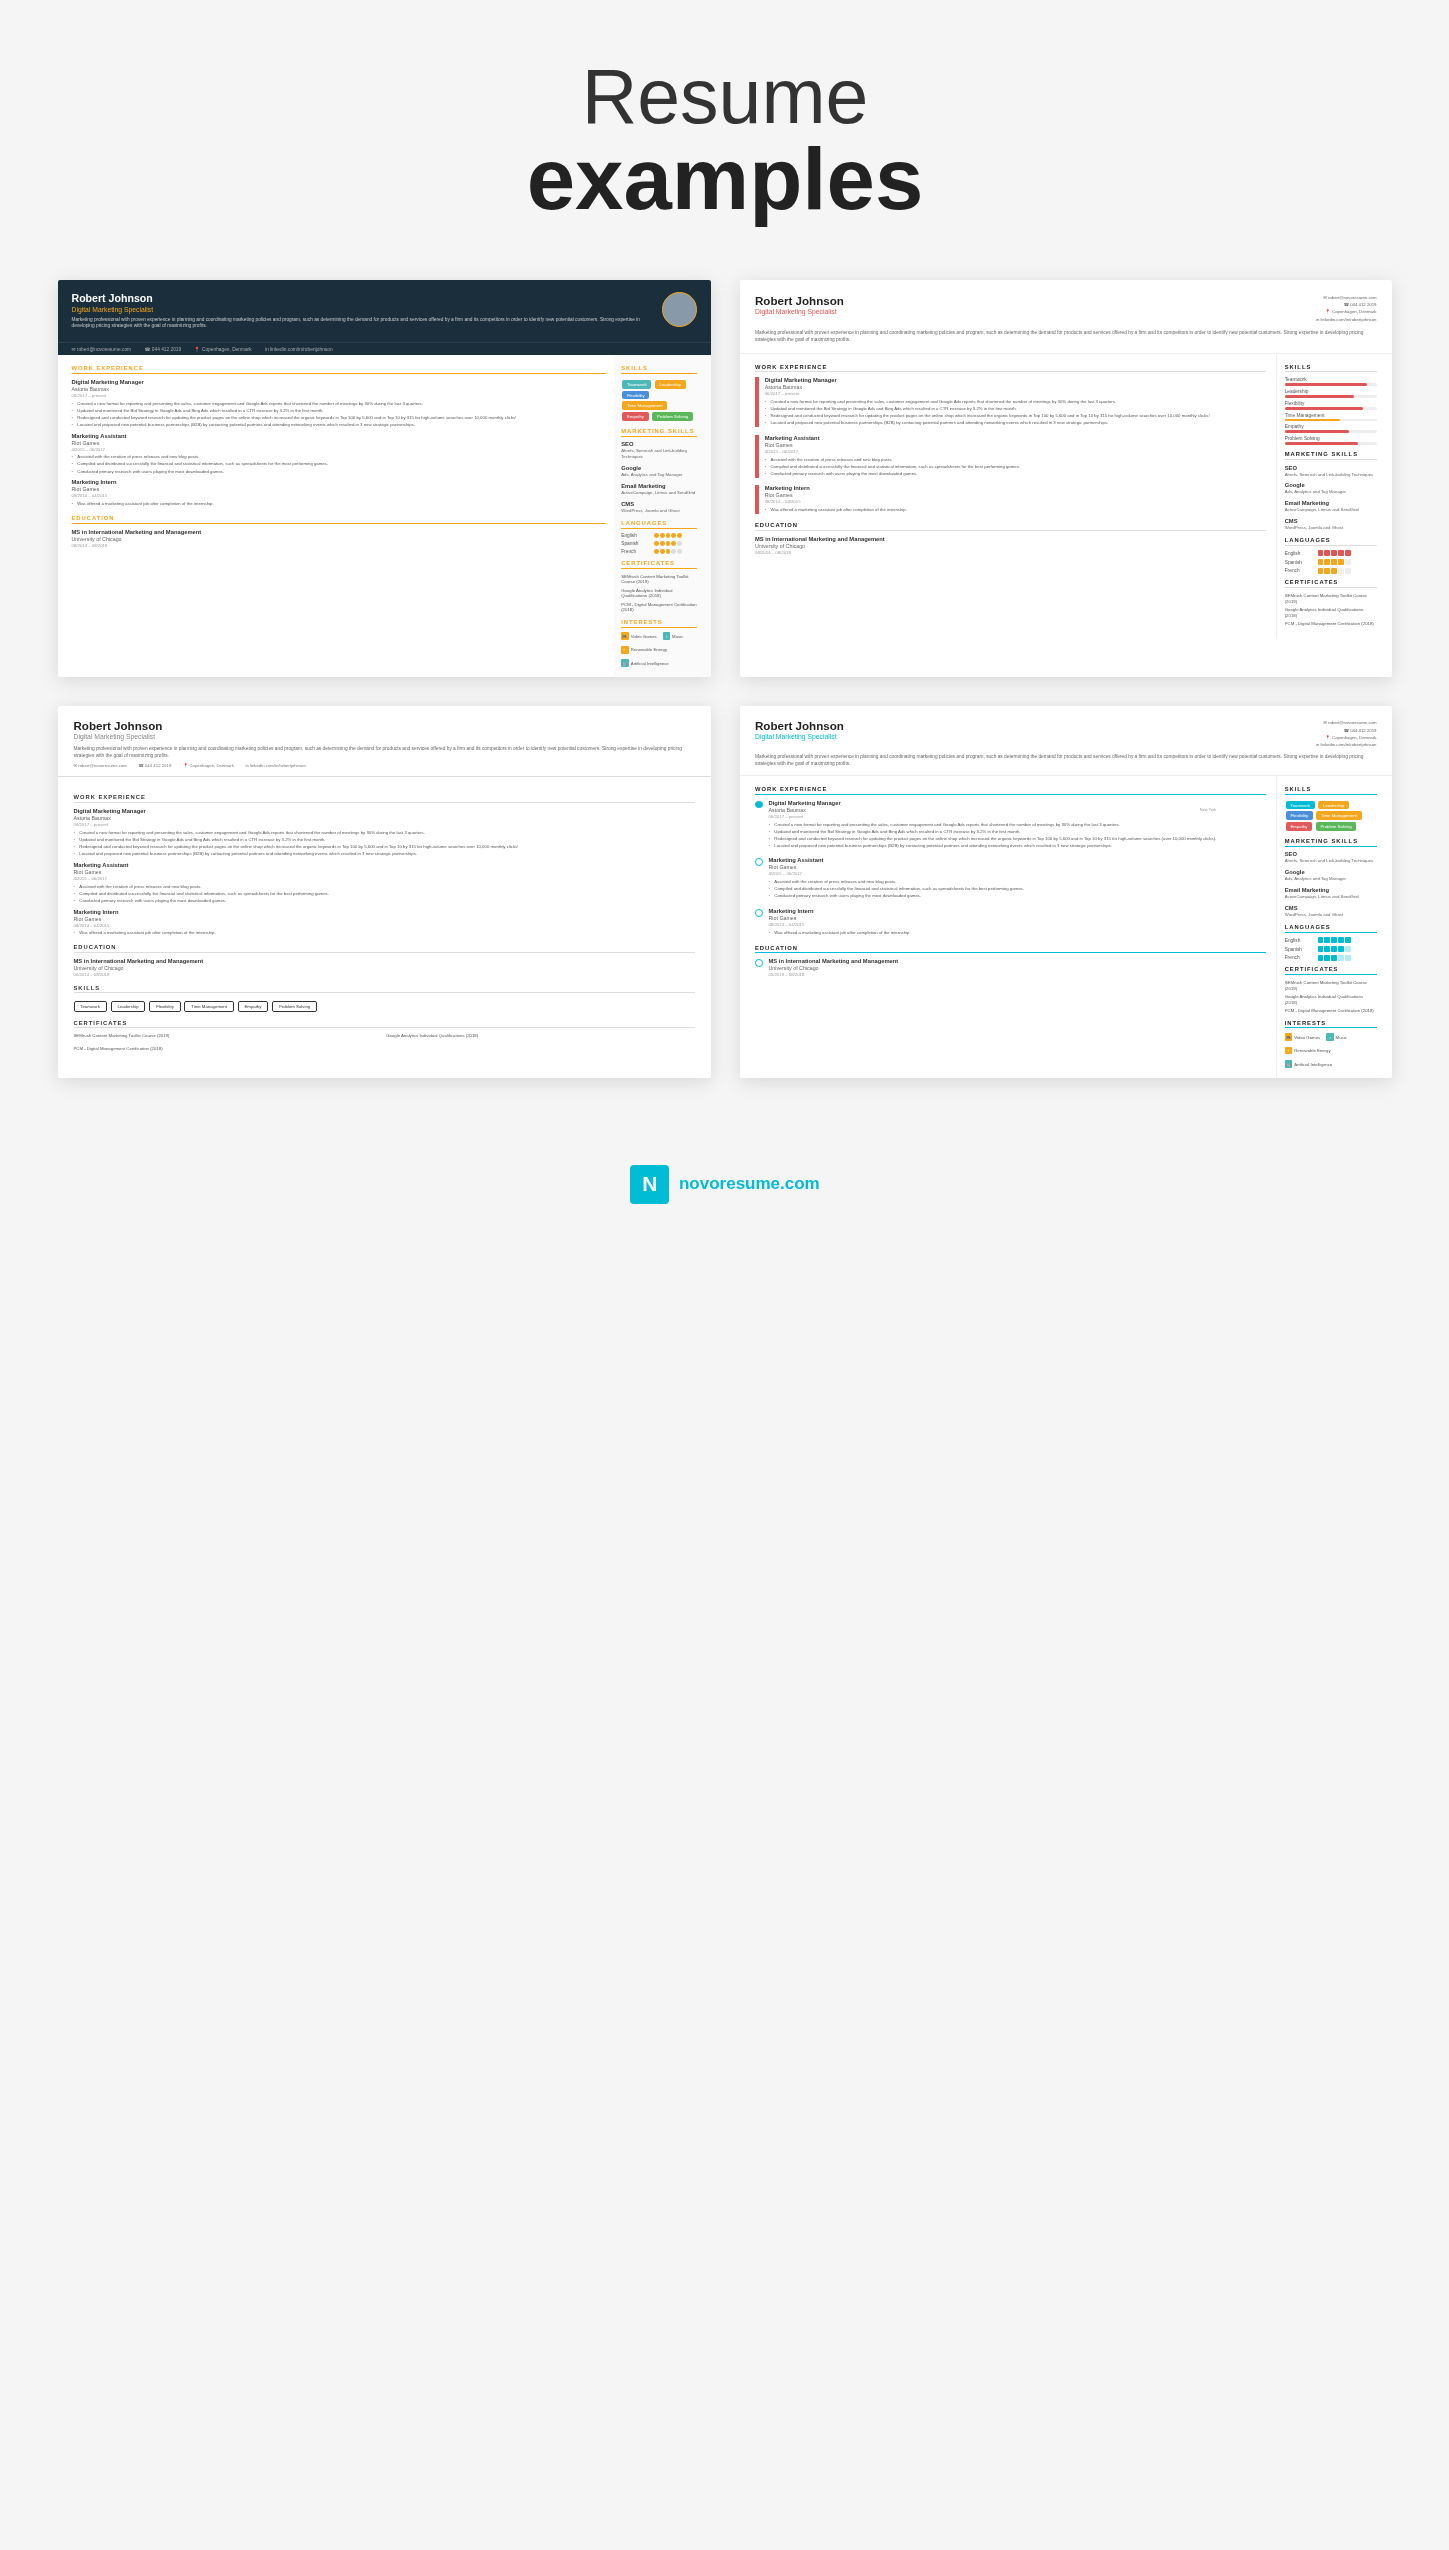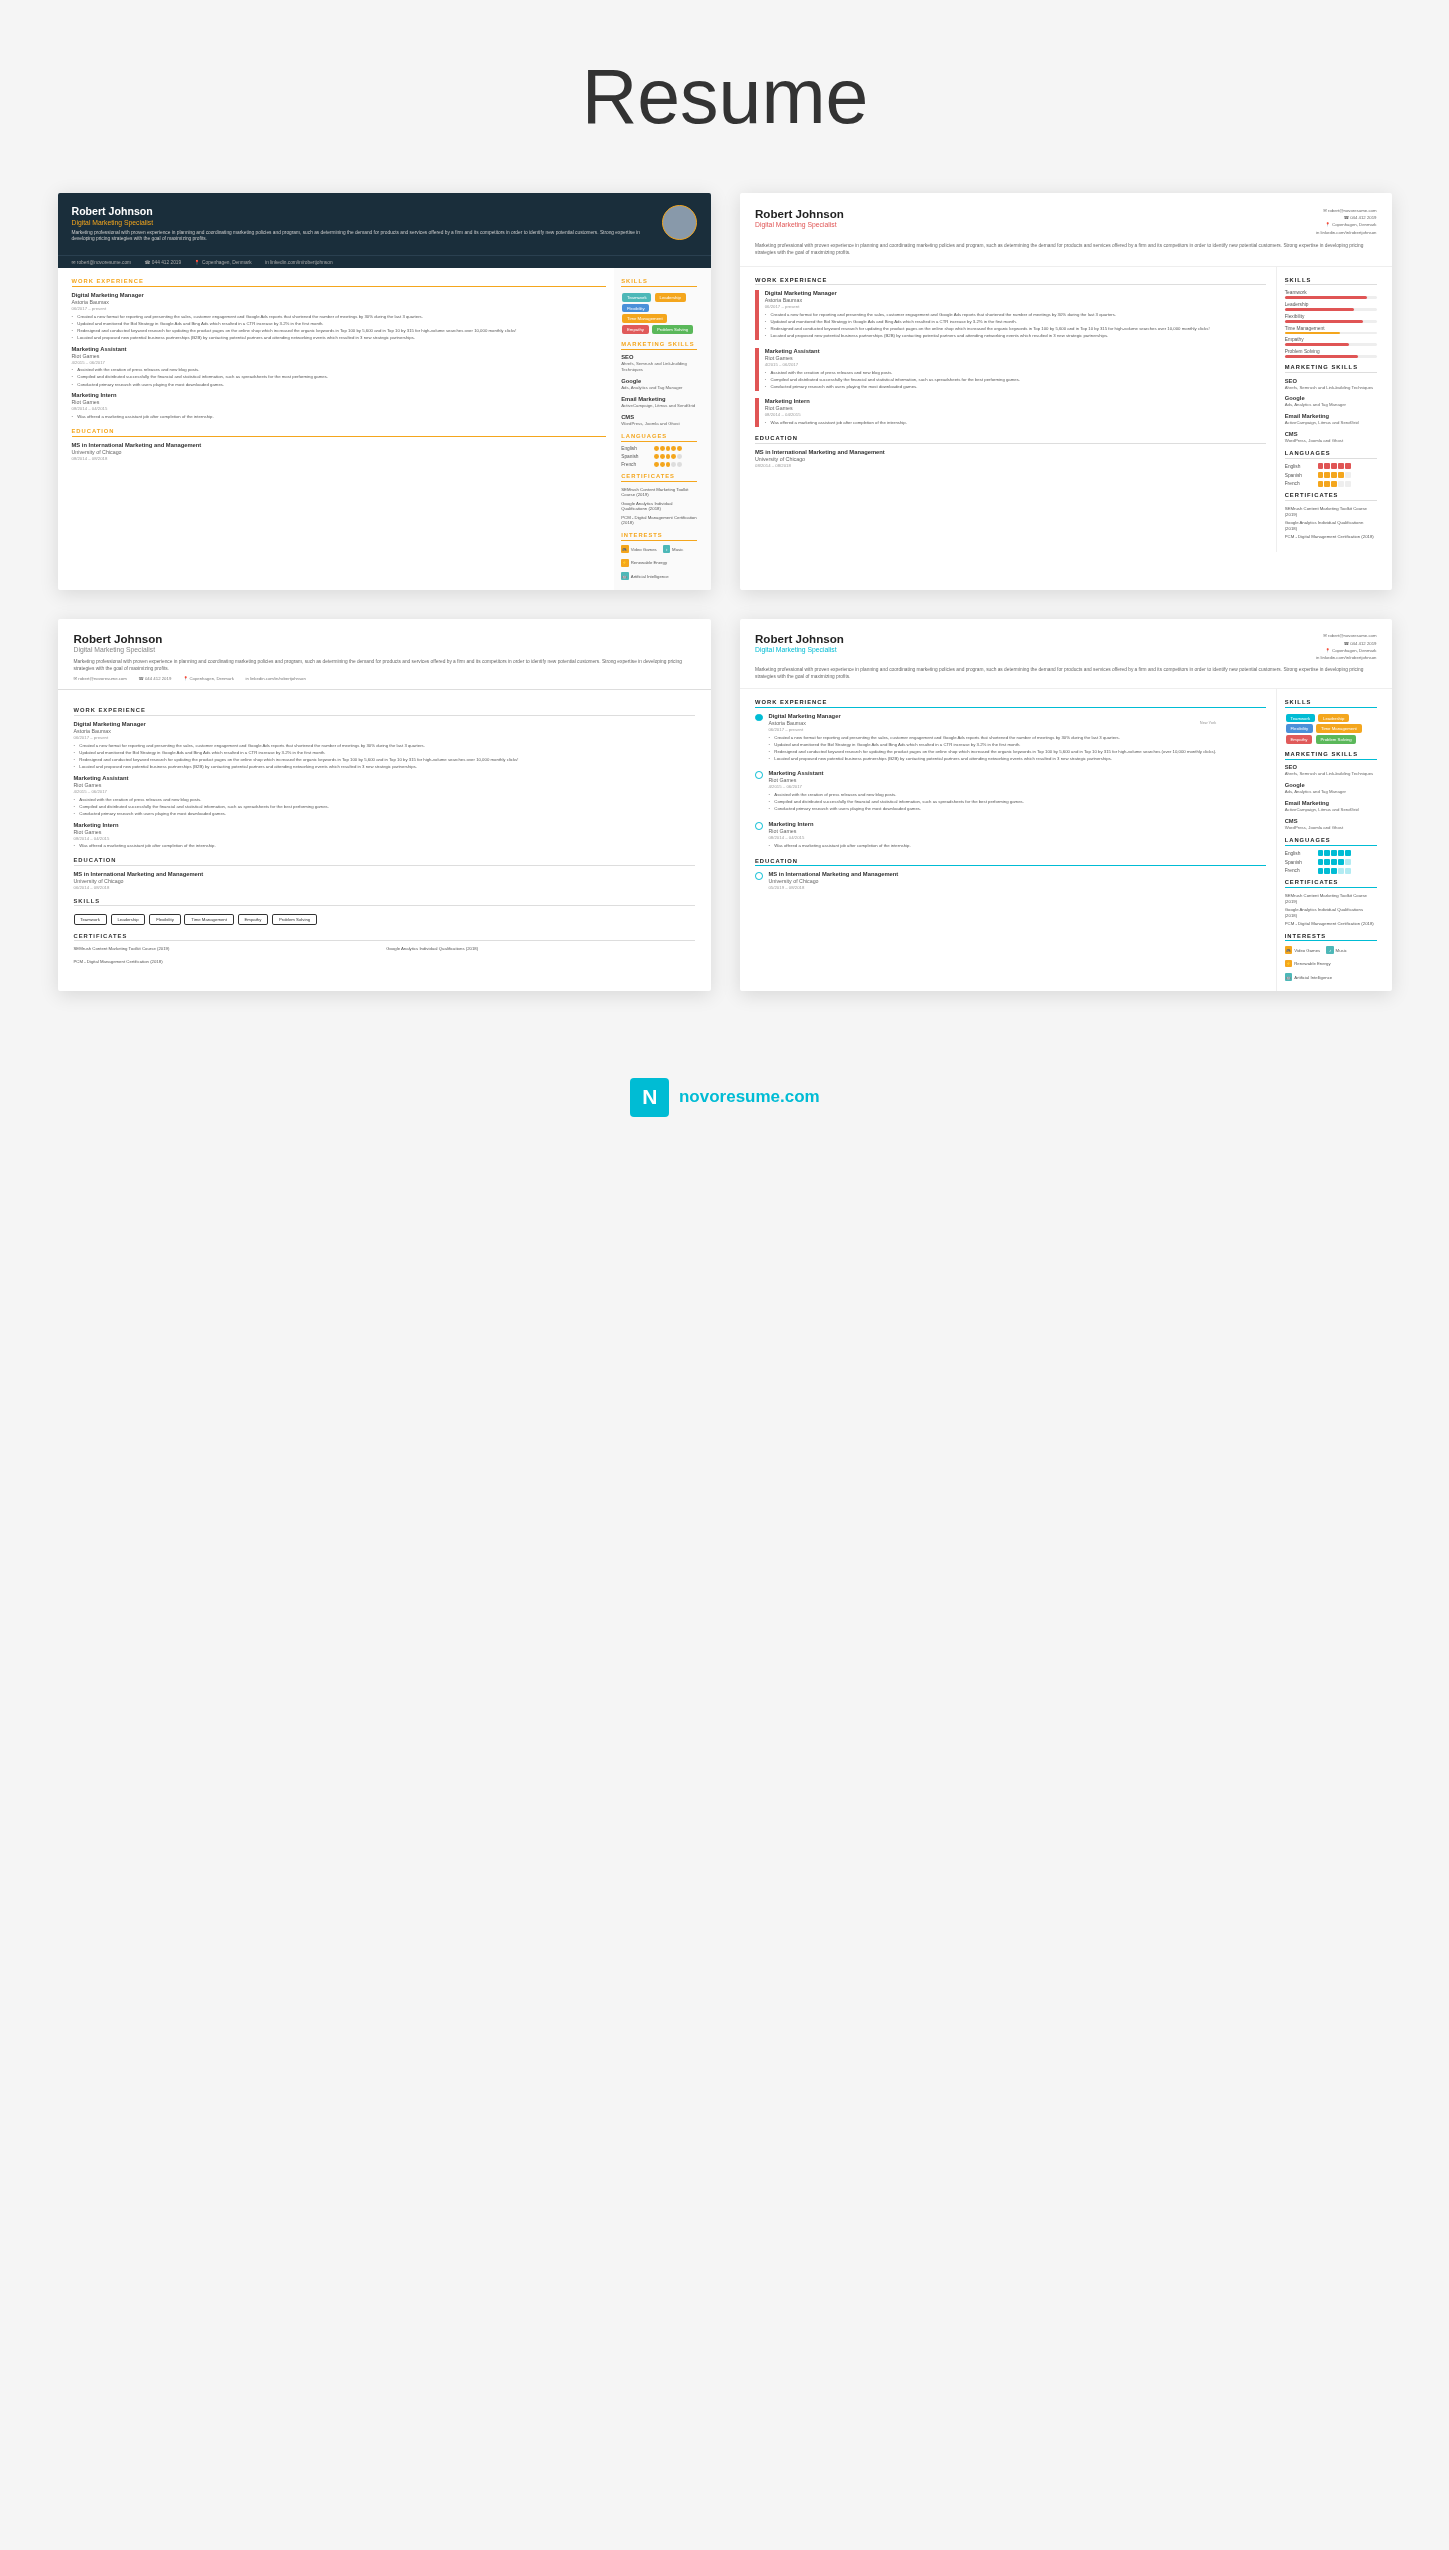--- a/index.html
+++ b/index.html
@@ -265,20 +265,21 @@
       color: #333;
       font-weight: 400;
     }
     .footer-domain span { color: #00bcd4; font-weight: 700; }
   </style>
 </head>
 <body>
 
 <div class="page-header">
   <h1>Resume</h1>
+  <h2>examples</h2>
 </div>
 
 <div class="resume-grid">
 
   <div class="resume-card resume-1">
     <div class="resume-header">
       <div class="header-text">
         <div class="header-name">Robert Johnson</div>
         <div class="header-title">Digital Marketing Specialist</div>
         <div class="header-desc">Marketing professional with proven experience in planning and coordinating marketing policies and program, such as determining the demand for products and services offered by a firm and its competitors in order to identify new potential customers. Strong expertise in developing pricing strategies with the goal of maximizing profits.</div>

